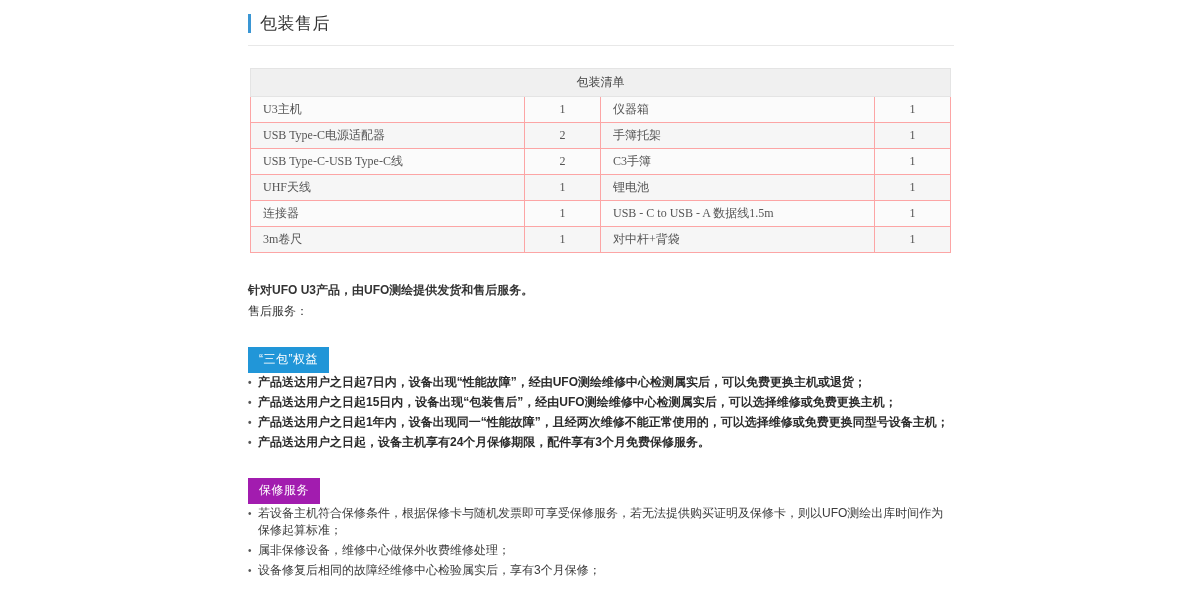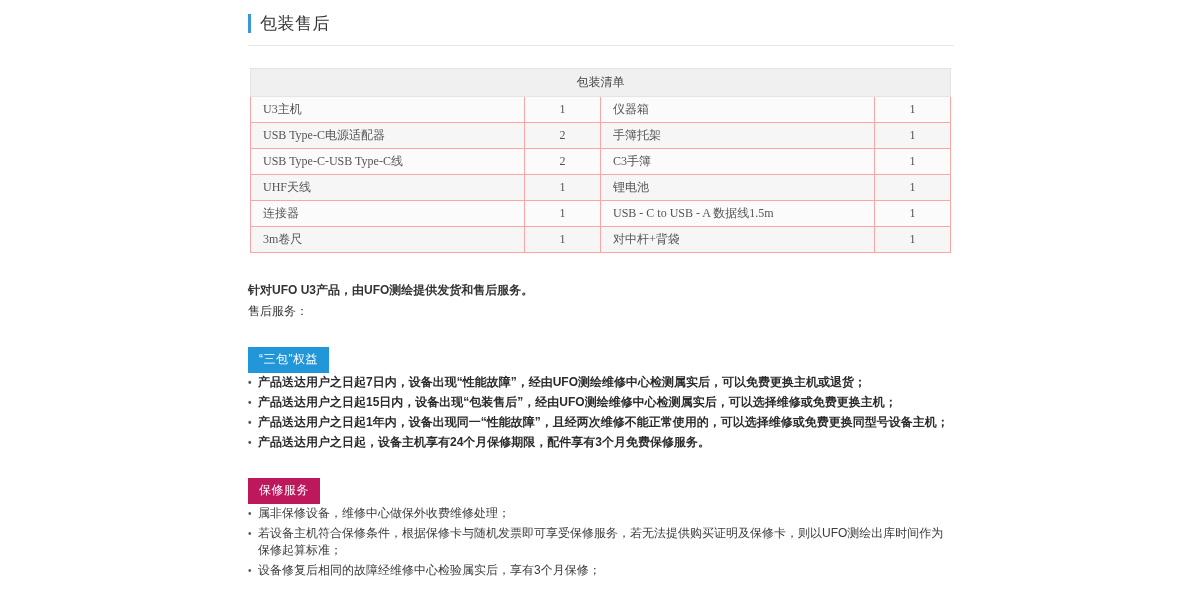--- a/index.html
+++ b/index.html
@@ -106,21 +106,21 @@
     display: inline-block;
     background: #2196d8;
     color: #ffffff;
     font-size: 12px;
     padding: 4px 11px 5px 11px;
     margin-top: 24px;
     margin-bottom: 1px;
     letter-spacing: 0.5px;
   }
   .badge.warranty {
-    background: #be185d;
+    background: #a21caf;
   }
 
   ul.bullets {
     list-style: none;
     margin: 0;
     padding: 0;
   }
   ul.bullets li {
     position: relative;
     padding-left: 10px;
@@ -216,20 +216,20 @@
     <div class="badge">“三包”权益</div>
     <ul class="bullets strong">
       <li>产品送达用户之日起7日内，设备出现“性能故障”，经由UFO测绘维修中心检测属实后，可以免费更换主机或退货；</li>
       <li>产品送达用户之日起15日内，设备出现“包装售后”，经由UFO测绘维修中心检测属实后，可以选择维修或免费更换主机；</li>
       <li>产品送达用户之日起1年内，设备出现同一“性能故障”，且经两次维修不能正常使用的，可以选择维修或免费更换同型号设备主机；</li>
       <li>产品送达用户之日起，设备主机享有24个月保修期限，配件享有3个月免费保修服务。</li>
     </ul>
 
     <div class="badge warranty">保修服务</div>
     <ul class="bullets">
+      <li>若设备主机符合保修条件，根据保修卡与随机发票即可享受保修服务，若无法提供购买证明及保修卡，则以UFO测绘出库时间作为保修起算标准；</li>
       <li>属非保修设备，维修中心做保外收费维修处理；</li>
-      <li>若设备主机符合保修条件，根据保修卡与随机发票即可享受保修服务，若无法提供购买证明及保修卡，则以UFO测绘出库时间作为保修起算标准；</li>
       <li>设备修复后相同的故障经维修中心检验属实后，享有3个月保修；</li>
 
     </ul>
 
   </div>
 </div>
 
 </body></html>

